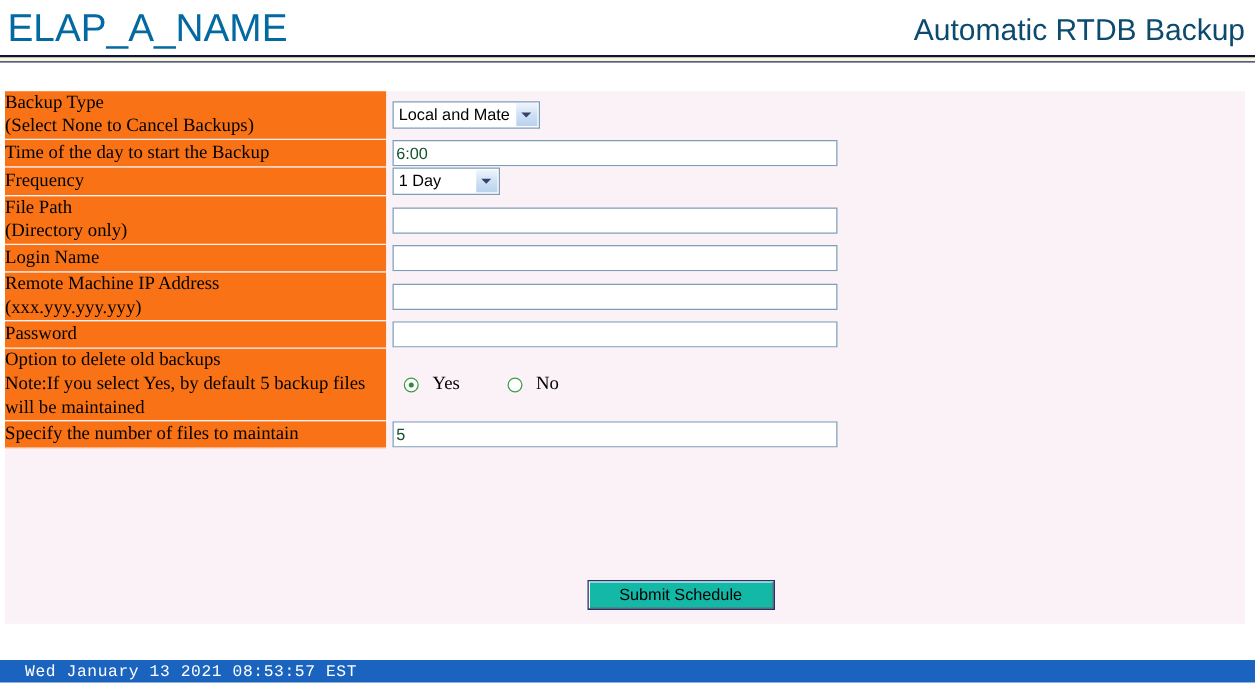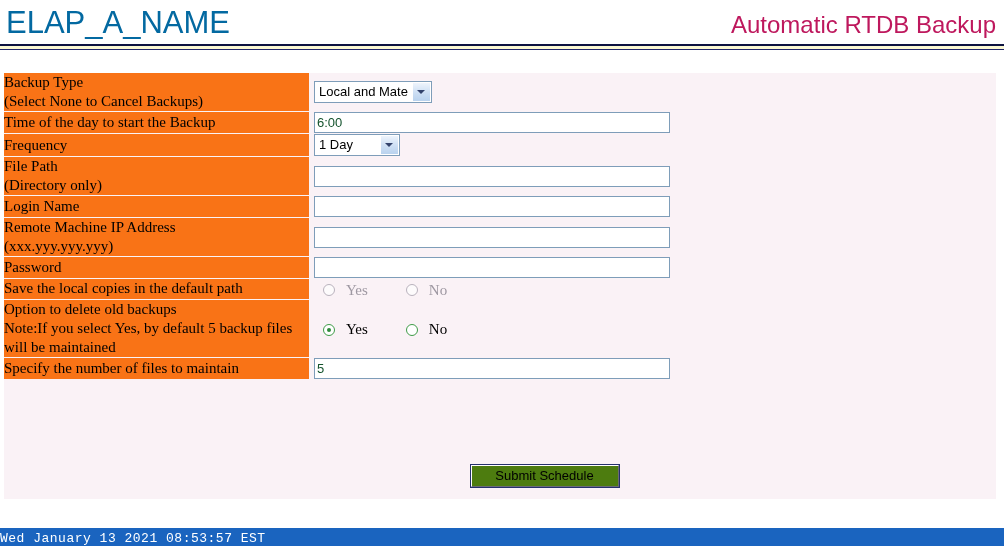--- a/index.html
+++ b/index.html
@@ -33,21 +33,21 @@
     color: #0369a1;
     white-space: nowrap;
     letter-spacing: 0px;
   }
   #header-right {
     position: absolute;
     right: 8px; top: 11px;
     font-family: "Liberation Sans", "DejaVu Sans", sans-serif;
     font-size: 24px;
     line-height: 28px;
-    color: #be185d;
+    color: #0c4a6e;
     white-space: nowrap;
   }
   #header-rule-dark {
     position: absolute;
     left: 0; top: 44px;
     width: 1004px;
     height: 2px;
     background: #0d1340;
   }
   #header-rule-light {
@@ -211,21 +211,21 @@
     left: 0; top: 392px;
     width: 992px;
     text-align: center;
   }
   #submit-button {
     display: inline-block;
     box-sizing: border-box;
     min-width: 148px;
     height: 22px;
     padding: 0 14px;
-    background: #4d7c0f;
+    background: #14b8a6;
     border-top: 1px solid #ffffff;
     border-left: 1px solid #ffffff;
     border-right: 1px solid #6b6b74;
     border-bottom: 1px solid #6b6b74;
     outline: 1px solid #25306c;
     font-family: "Liberation Sans", "DejaVu Sans", sans-serif;
     font-size: 13px;
     line-height: 20px;
     color: #000000;
     text-align: center;
@@ -239,21 +239,21 @@
     left: 0; top: 528px;
     width: 1004px;
     height: 18px;
     background: #1a64bf;
   }
   #status-text {
     font-family: "Liberation Mono", "DejaVu Sans Mono", monospace;
     font-size: 13px;
     line-height: 18px;
     color: #ffffff;
-    padding-left: 0;
+    padding-left: 20px;
     letter-spacing: 0.5px;
     white-space: pre;
   }
 </style>
 </head>
 <body>
 
 <div id="header">
   <div id="header-left">ELAP_A_NAME</div>
   <div id="header-right">Automatic RTDB Backup</div>
@@ -336,37 +336,20 @@
 
       <tr class="row-sep">
         <td class="label-cell">
           <div>Password</div>
         </td>
         <td class="value-cell">
           <input class="text-input" type="password" value="" style="">
         </td>
       </tr>
 
-      <tr class="row-sep">
-        <td class="label-cell">
-          <div>Save the local copies in the default path</div>
-        </td>
-        <td class="value-cell">
-          <span class="radio-group">
-            <span class="radio-item">
-              <span class="radio-dot"></span>
-              <span class="radio-label">Yes</span>
-            </span>
-            <span class="radio-item">
-              <span class="radio-dot"></span>
-              <span class="radio-label">No</span>
-            </span>
-          </span>
-        </td>
-      </tr>
 
       <tr class="row-sep">
         <td class="label-cell">
           <div>Option to delete old backups</div>
           <div>Note:If you select Yes, by default 5 backup files</div>
           <div>will be maintained</div>
         </td>
         <td class="value-cell">
           <span class="radio-group">
             <span class="radio-item enabled checked">

